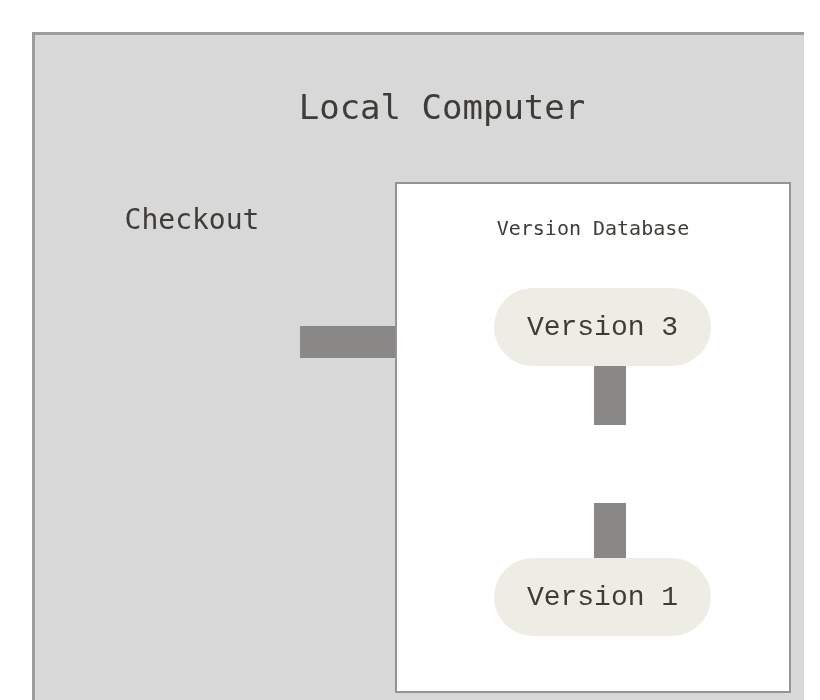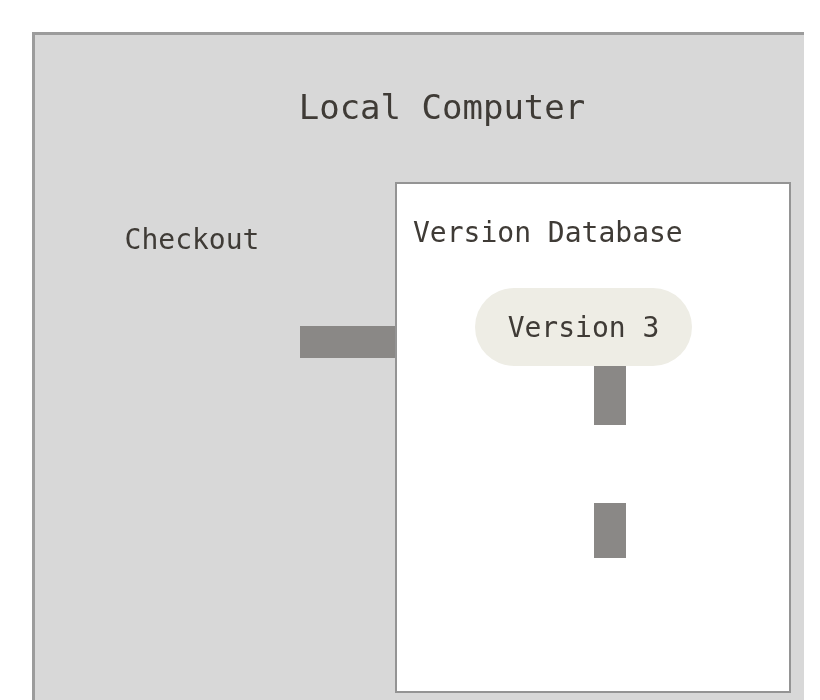--- a/index.html
+++ b/index.html
@@ -36,62 +36,64 @@
     font-size: 34px;
     color: var(--text);
   }
   .section-label {
     position: absolute;
     font-size: 28px;
     color: var(--text);
     text-align: center;
   }
   .checkout-label {
-    top: 172px;
+    top: 152px;
     left: 0;
     width: 314px;
   }
   .vdb-box {
     position: absolute;
     left: 360px;
     top: 147px;
     width: 396px;
     height: 511px;
     background: var(--box-fill);
     border: 2px solid var(--box-border);
   }
   .vdb-label {
     position: absolute;
     top: 16px;
     left: 0;
     width: 100%;
-    font-size: 28px;
+    text-align: center;
+    font-size: 20px;
     color: var(--text);
   }
   .pill {
     position: absolute;
     height: 78px;
     border-radius: 39px;
     display: flex;
     align-items: center;
     justify-content: center;
     font-size: 28px;
   }
   .pill-file {
     left: 48px;
     top: 253px;
     width: 219px;
     background: var(--file-fill);
     color: var(--file-text);
   }
   .pill-version {
-    left: 78px; 
+    left: 97px; 
     width: 217px;
     background: var(--version-fill);
     color: var(--text);
+    font-family: Liberation Mono, monospace;
   }
   .pill-v3 { top: 104px; }  
   .pill-v2 { top: 241px; }
   .pill-v1 { top: 374px; }
   .connector {
     position: absolute;
     background: var(--connector);
   }
   .connector-h {
     left: 265px;
@@ -124,16 +126,19 @@
 
     <div class="pill pill-version pill-v3">
       <span>Version 3</span>
     </div>
 
     <div class="connector connector-v connector-v3-v2"></div>
 
 
     <div class="connector connector-v connector-v2-v1"></div>
 
+    <div class="pill pill-version pill-v1">
+      <span>Version 1</span>
+    </div>
 
   </div>
 
 </div>
 
 </body></html>

